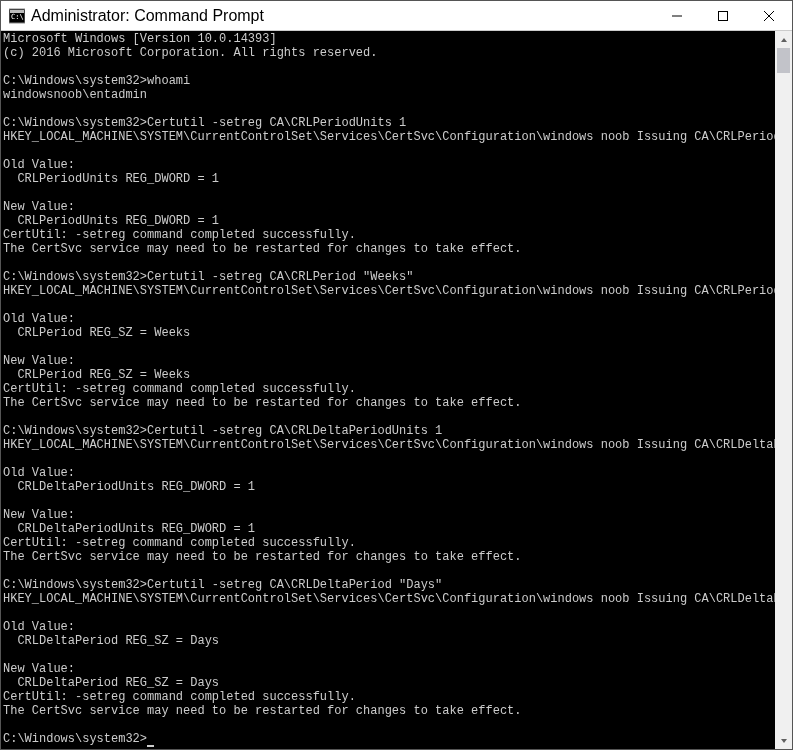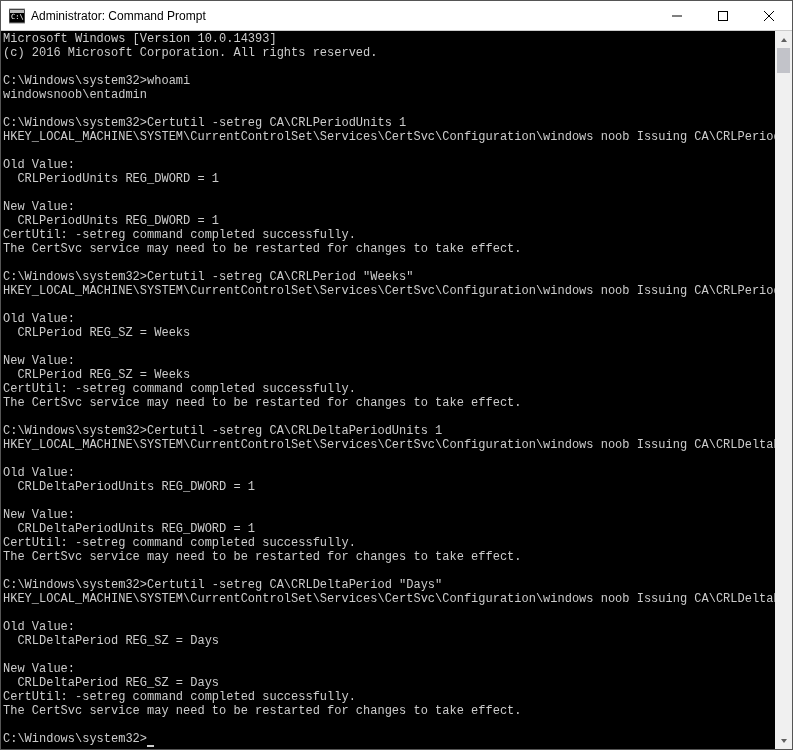--- a/index.html
+++ b/index.html
@@ -37,21 +37,21 @@
       margin-right: 6px;
       display: inline-flex;
       align-items: center;
       justify-content: center;
     }
     .titlebar-icon svg {
       width: 16px;
       height: 16px;
     }
     .titlebar-title {
-      font-size: 12px;
+      font-size: 16px;
       color: #000;
       flex: 1;
     }
     .titlebar-controls {
       display: flex;
       height: 100%;
     }
     .titlebar-btn {
       width: 46px;
       height: 100%;

